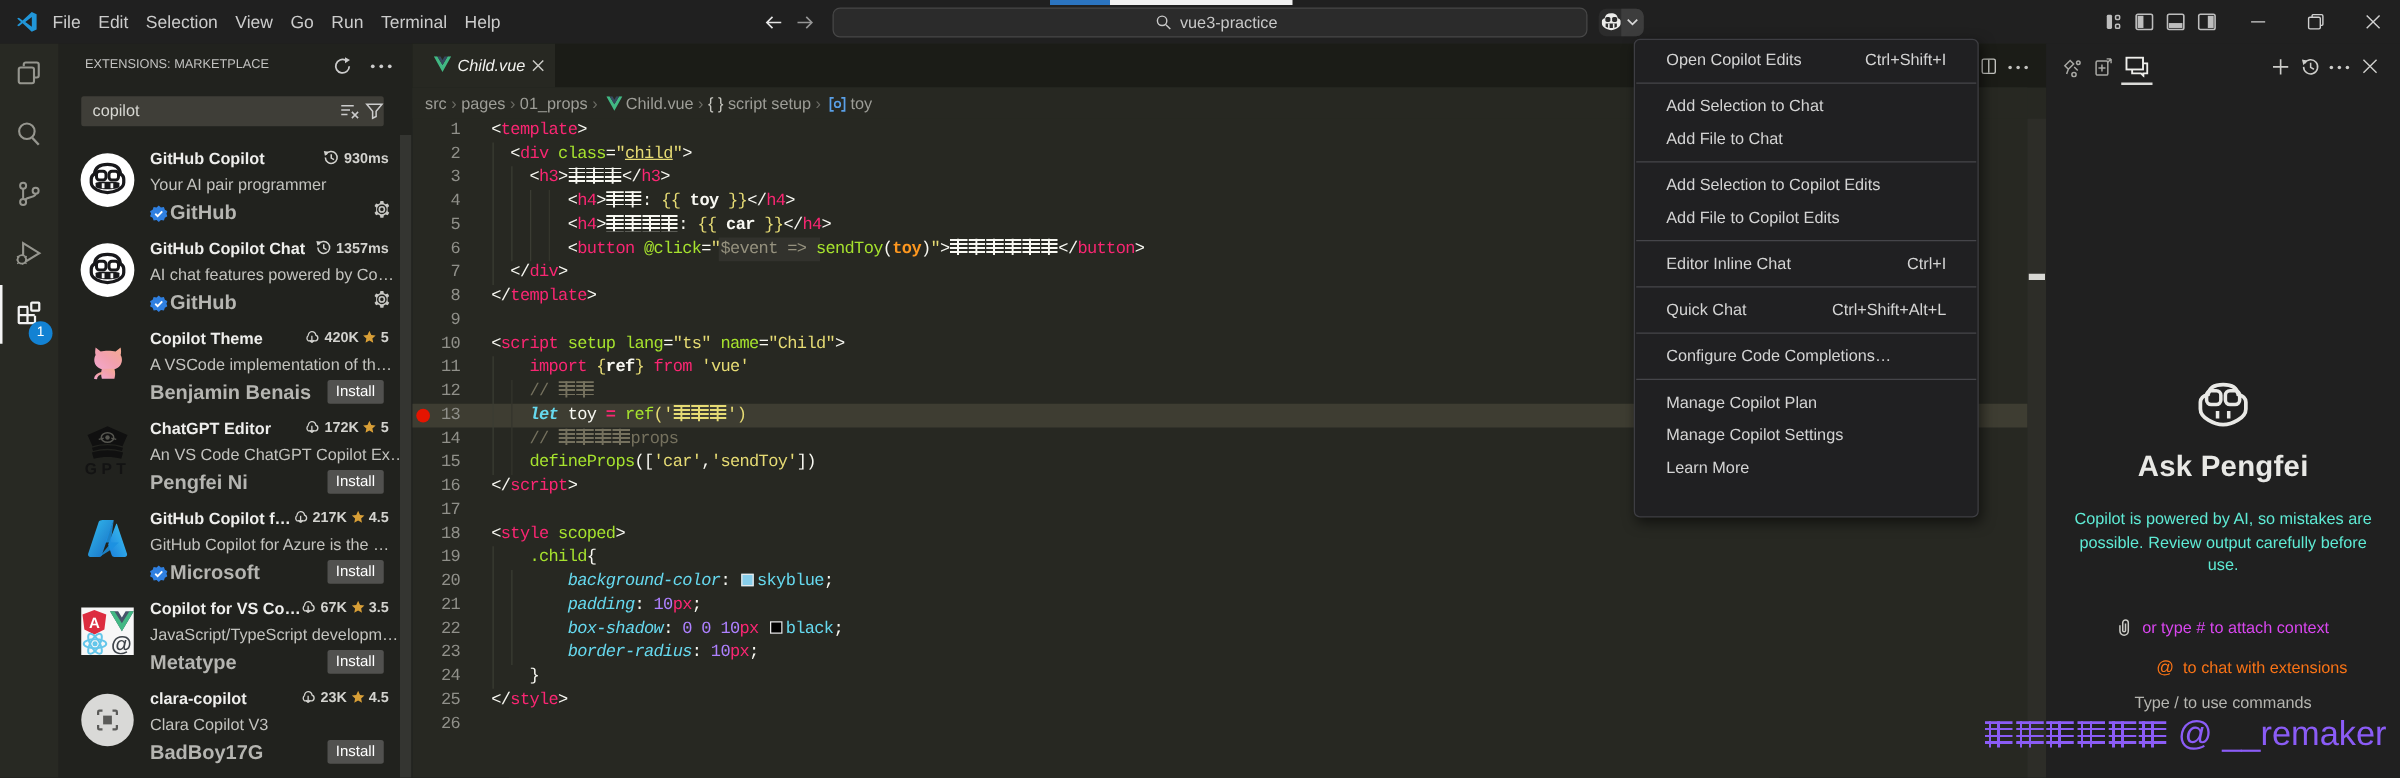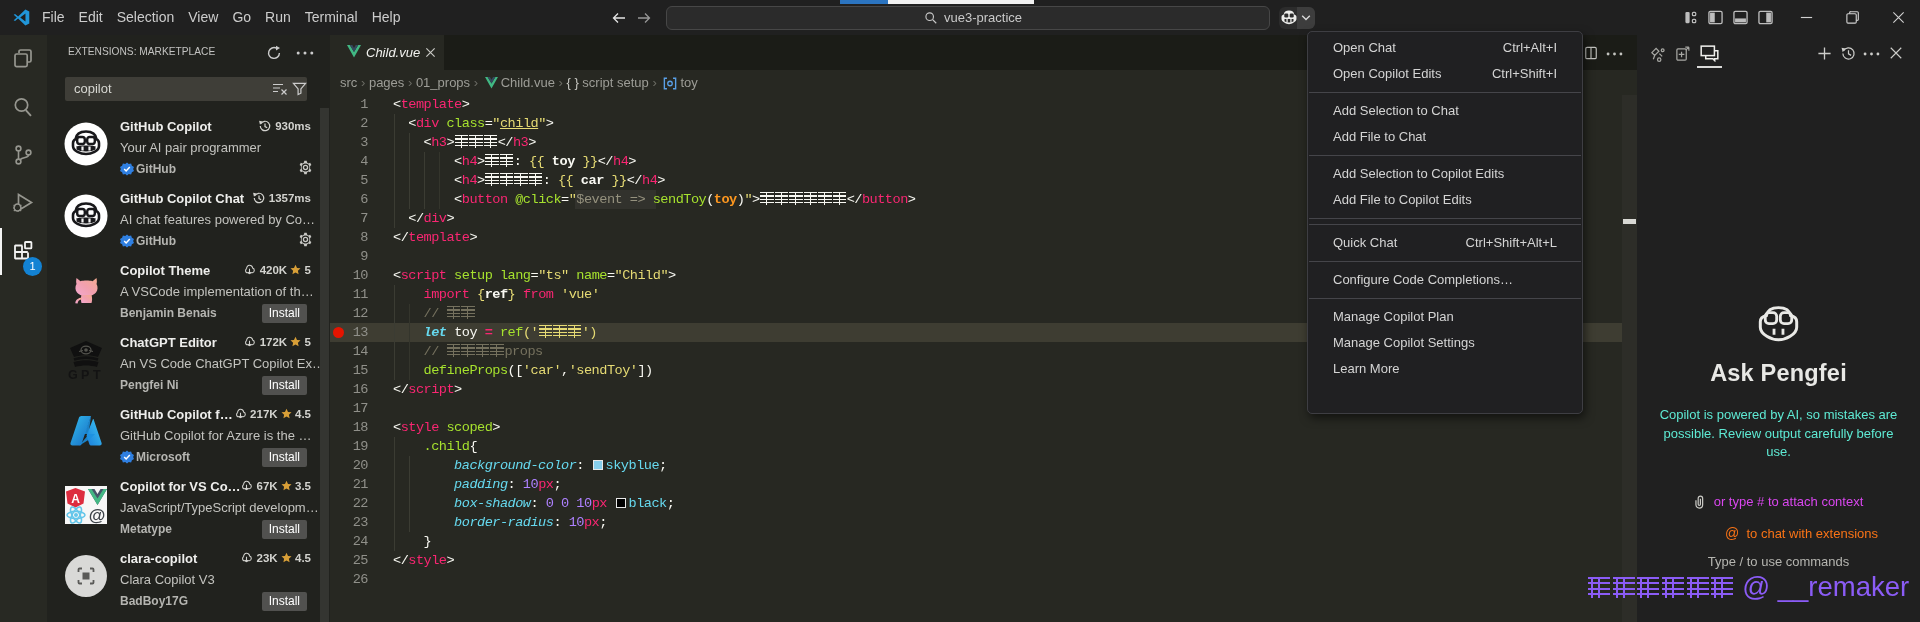--- a/index.html
+++ b/index.html
@@ -50,21 +50,21 @@
   .mi .sc { float:right; color:#d4d4d4; }
   .msep { height:1px; background:#45454a; margin:5px 1px; }
   
   .xrow { position:absolute; left:0; width:283px; height:72px; }
   .xicon { position:absolute; left:17px; top:13px; width:44px; height:46px; }
   .xtitle { position:absolute; left:73px; top:11px; width:148px; color:#eeeeec;
     font-size:13px; font-weight:bold; white-space:nowrap; overflow:hidden; }
   .xmr { position:absolute; right:19px; top:11px; color:#d3d3cf; font-size:11.5px; white-space:nowrap; }
   .xdesc { position:absolute; left:73px; top:32px; width:200px; color:#c3c3bf;
     font-size:13px; white-space:nowrap; overflow:hidden; }
-  .xauth { position:absolute; left:73px; top:54px; color:#b5b5b1; font-size:12px; font-weight:bold; }
+  .xauth { position:absolute; left:73px; top:54px; color:#b5b5b1; font-size:16px; font-weight:bold; }
   .xinstall { position:absolute; right:23px; top:52px; height:19px; background:#51514f;
     border-radius:2px; color:#ffffff; font-size:12px; line-height:19px; padding:0 7px; } .xnum { font-weight:bold; }
   .csep { color:#6b6b64; }
   .sw { display:inline-block; width:10px; height:10px; margin:0 3px 0 1px; vertical-align:-1px;
     border:1px solid #e8e8e8; }
 </style>
 </head>
 <body>
 <div class="abs" id="titlebar"></div>
 
@@ -496,29 +496,29 @@
 <div class="abs" style="left:1637px;top:360px;width:283px;text-align:center;color:#e8e8e5;font-size:23.5px;font-weight:bold;letter-spacing:.2px">Ask Pengfei</div>
 <div class="abs" style="left:1652px;top:406px;width:253px;text-align:center;color:#5eead4;font-size:13px;line-height:18.7px">Copilot is powered by AI, so mistakes are possible. Review output carefully before use.</div>
 <div class="abs" style="left:1637px;top:494px;width:283px;text-align:center;color:#d946ef;font-size:13px">
   <svg style="vertical-align:-3px;margin-right:7px" width="13" height="14" viewBox="0 0 14 15">
       <path fill="none" stroke="#cbcbc6" stroke-width="1.3" d="M4.5 3.5 A2.4 2.4 0 0 1 9.3 3.5 L9.3 10.5 A3.6 3.6 0 0 1 2.1 10.5 L2.1 5.5 M4.5 3.5 L4.5 10 A1.2 1.2 0 0 0 6.9 10 L6.9 4"></path>
     </svg>or type # to attach context</div>
 <div class="abs" style="left:1660px;top:525px;width:283px;text-align:center;color:#f97316;font-size:13px"><span style="font-size:14px">@</span>&nbsp; to chat with extensions</div>
 <div class="abs" style="left:1637px;top:554px;width:283px;text-align:center;color:#b5b5b0;font-size:13px">Type / to use commands</div>
 
 <div class="abs" id="menu">
-  <div class="mi">Open Chat<span class="sc">Ctrl+Alt+I</span></div>
   <div class="mi">Open Copilot Edits<span class="sc">Ctrl+Shift+I</span></div>
   <div class="msep"></div>
   <div class="mi">Add Selection to Chat</div>
   <div class="mi">Add File to Chat</div>
   <div class="msep"></div>
   <div class="mi">Add Selection to Copilot Edits</div>
   <div class="mi">Add File to Copilot Edits</div>
   <div class="msep"></div>
+  <div class="mi">Editor Inline Chat<span class="sc">Ctrl+I</span></div>
   <div class="msep"></div>
   <div class="mi">Quick Chat<span class="sc">Ctrl+Shift+Alt+L</span></div>
   <div class="msep"></div>
   <div class="mi">Configure Code Completions…</div>
   <div class="msep"></div>
   <div class="mi">Manage Copilot Plan</div>
   <div class="mi">Manage Copilot Settings</div>
   <div class="mi">Learn More</div>
 </div>
 

